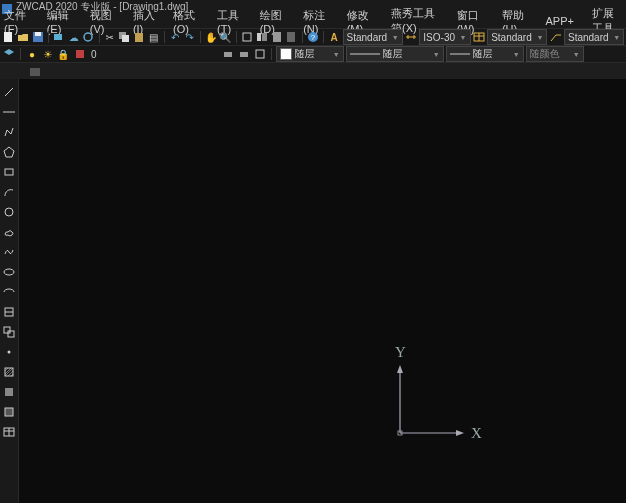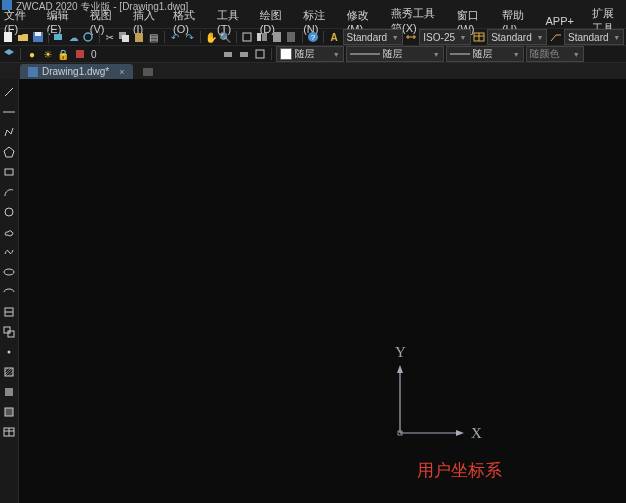--- a/index.html
+++ b/index.html
@@ -1,16 +1,16 @@
 <!DOCTYPE html>
 <html><head>
 <meta charset="utf-8">
 <style>
   html,body{margin:0;padding:0;width:626px;height:503px;background:#0a0a0a;font-family:"Microsoft YaHei",Arial,sans-serif;font-size:11px;color:#d0d0d0;overflow:hidden}
-  .titlebar{height:14px;background:#1a1a1a;display:flex;align-items:flex-start;padding:0 2px;gap:4px}
+  .titlebar{height:14px;background:#1a1a1a;display:flex;align-items:flex-end;padding:0 2px;gap:4px}
   .logo{width:10px;height:10px;background:#3a7ac0}
   .title-text{color:#bbb;font-size:10px}
   .menubar{height:14px;background:#1a1a1a;display:flex;align-items:center;padding:0 4px;gap:18px;border-bottom:1px solid #2a2a2a}
   .menubar span{font-size:11px;color:#d0d0d0;cursor:default}
   .toolbar1{height:16px;background:#181818;display:flex;align-items:center;padding:0 2px;gap:2px;border-bottom:1px solid #2a2a2a}
   .toolbar2{height:16px;background:#181818;display:flex;align-items:center;padding:0 2px;gap:2px;border-bottom:1px solid #2a2a2a}
   .tb{width:14px;height:14px;display:flex;align-items:center;justify-content:center;font-size:10px;cursor:default}
   .sep{width:1px;height:12px;background:#3a3a3a;margin:0 2px}
   .dd{height:14px;background:#2a2a2a;border:1px solid #444;display:flex;align-items:center;padding:0 3px;font-size:10px;position:relative;gap:3px}
   .dd .arr{margin-left:auto;font-size:7px;color:#888}
@@ -138,21 +138,21 @@
   <div class="dd" style="width:58px">
       <span>Standard</span>
       <span class="arr">▼</span>
     </div>
   <div class="tb">
       <svg width="12" height="12">
         <path d="M1 6h10M3 4v4M9 4v4" stroke="#e0b040" stroke-width="1"></path>
       </svg>
     </div>
   <div class="dd" style="width:48px">
-      <span>ISO-25</span>
+      <span>ISO-30</span>
       <span class="arr">▼</span>
     </div>
   <div class="tb">
       <svg width="12" height="12">
         <rect x="1" y="2" width="10" height="8" fill="none" stroke="#e0b040"></rect>
         <path d="M1 5h10M6 2v8" stroke="#e0b040"></path>
       </svg>
     </div>
   <div class="dd" style="width:58px">
       <span>Standard</span>
@@ -221,25 +221,20 @@
       <span>随层</span>
       <span class="arr">▼</span>
     </div>
   <div class="dd" style="width:50px">
       <span style="color:#888">随颜色</span>
       <span class="arr">▼</span>
     </div>
 </div>
 
 <div class="tabbar">
-  <div class="tab active">
-    <div class="tab-ico"></div>
-    <span>Drawing1.dwg*</span>
-    <span class="x">×</span>
-  </div>
   <div style="margin-left:8px" class="tb">
       <svg width="12" height="12">
         <rect x="1" y="2" width="10" height="8" fill="#555"></rect>
       </svg>
     </div>
 </div>
 
 <div class="main">
   <div class="ltool">
     <div class="li">
@@ -344,15 +339,14 @@
       <svg width="80" height="90">
         <line x1="4" y1="18" x2="4" y2="82" stroke="#aab" stroke-width="1.2"></line>
         <polygon points="4,14 1,22 7,22" fill="#aab"></polygon>
         <line x1="4" y1="82" x2="64" y2="82" stroke="#aab" stroke-width="1.2"></line>
         <polygon points="68,82 60,79 60,85" fill="#aab"></polygon>
         <rect x="2" y="80" width="4" height="4" fill="none" stroke="#aab" stroke-width="0.8"></rect>
       </svg>
     </div>
     <div class="ucs-y">Y</div>
     <div class="ucs-x">X</div>
-    <div class="anno">用户坐标系</div>
   </div>
 </div>
 
 </body></html>

